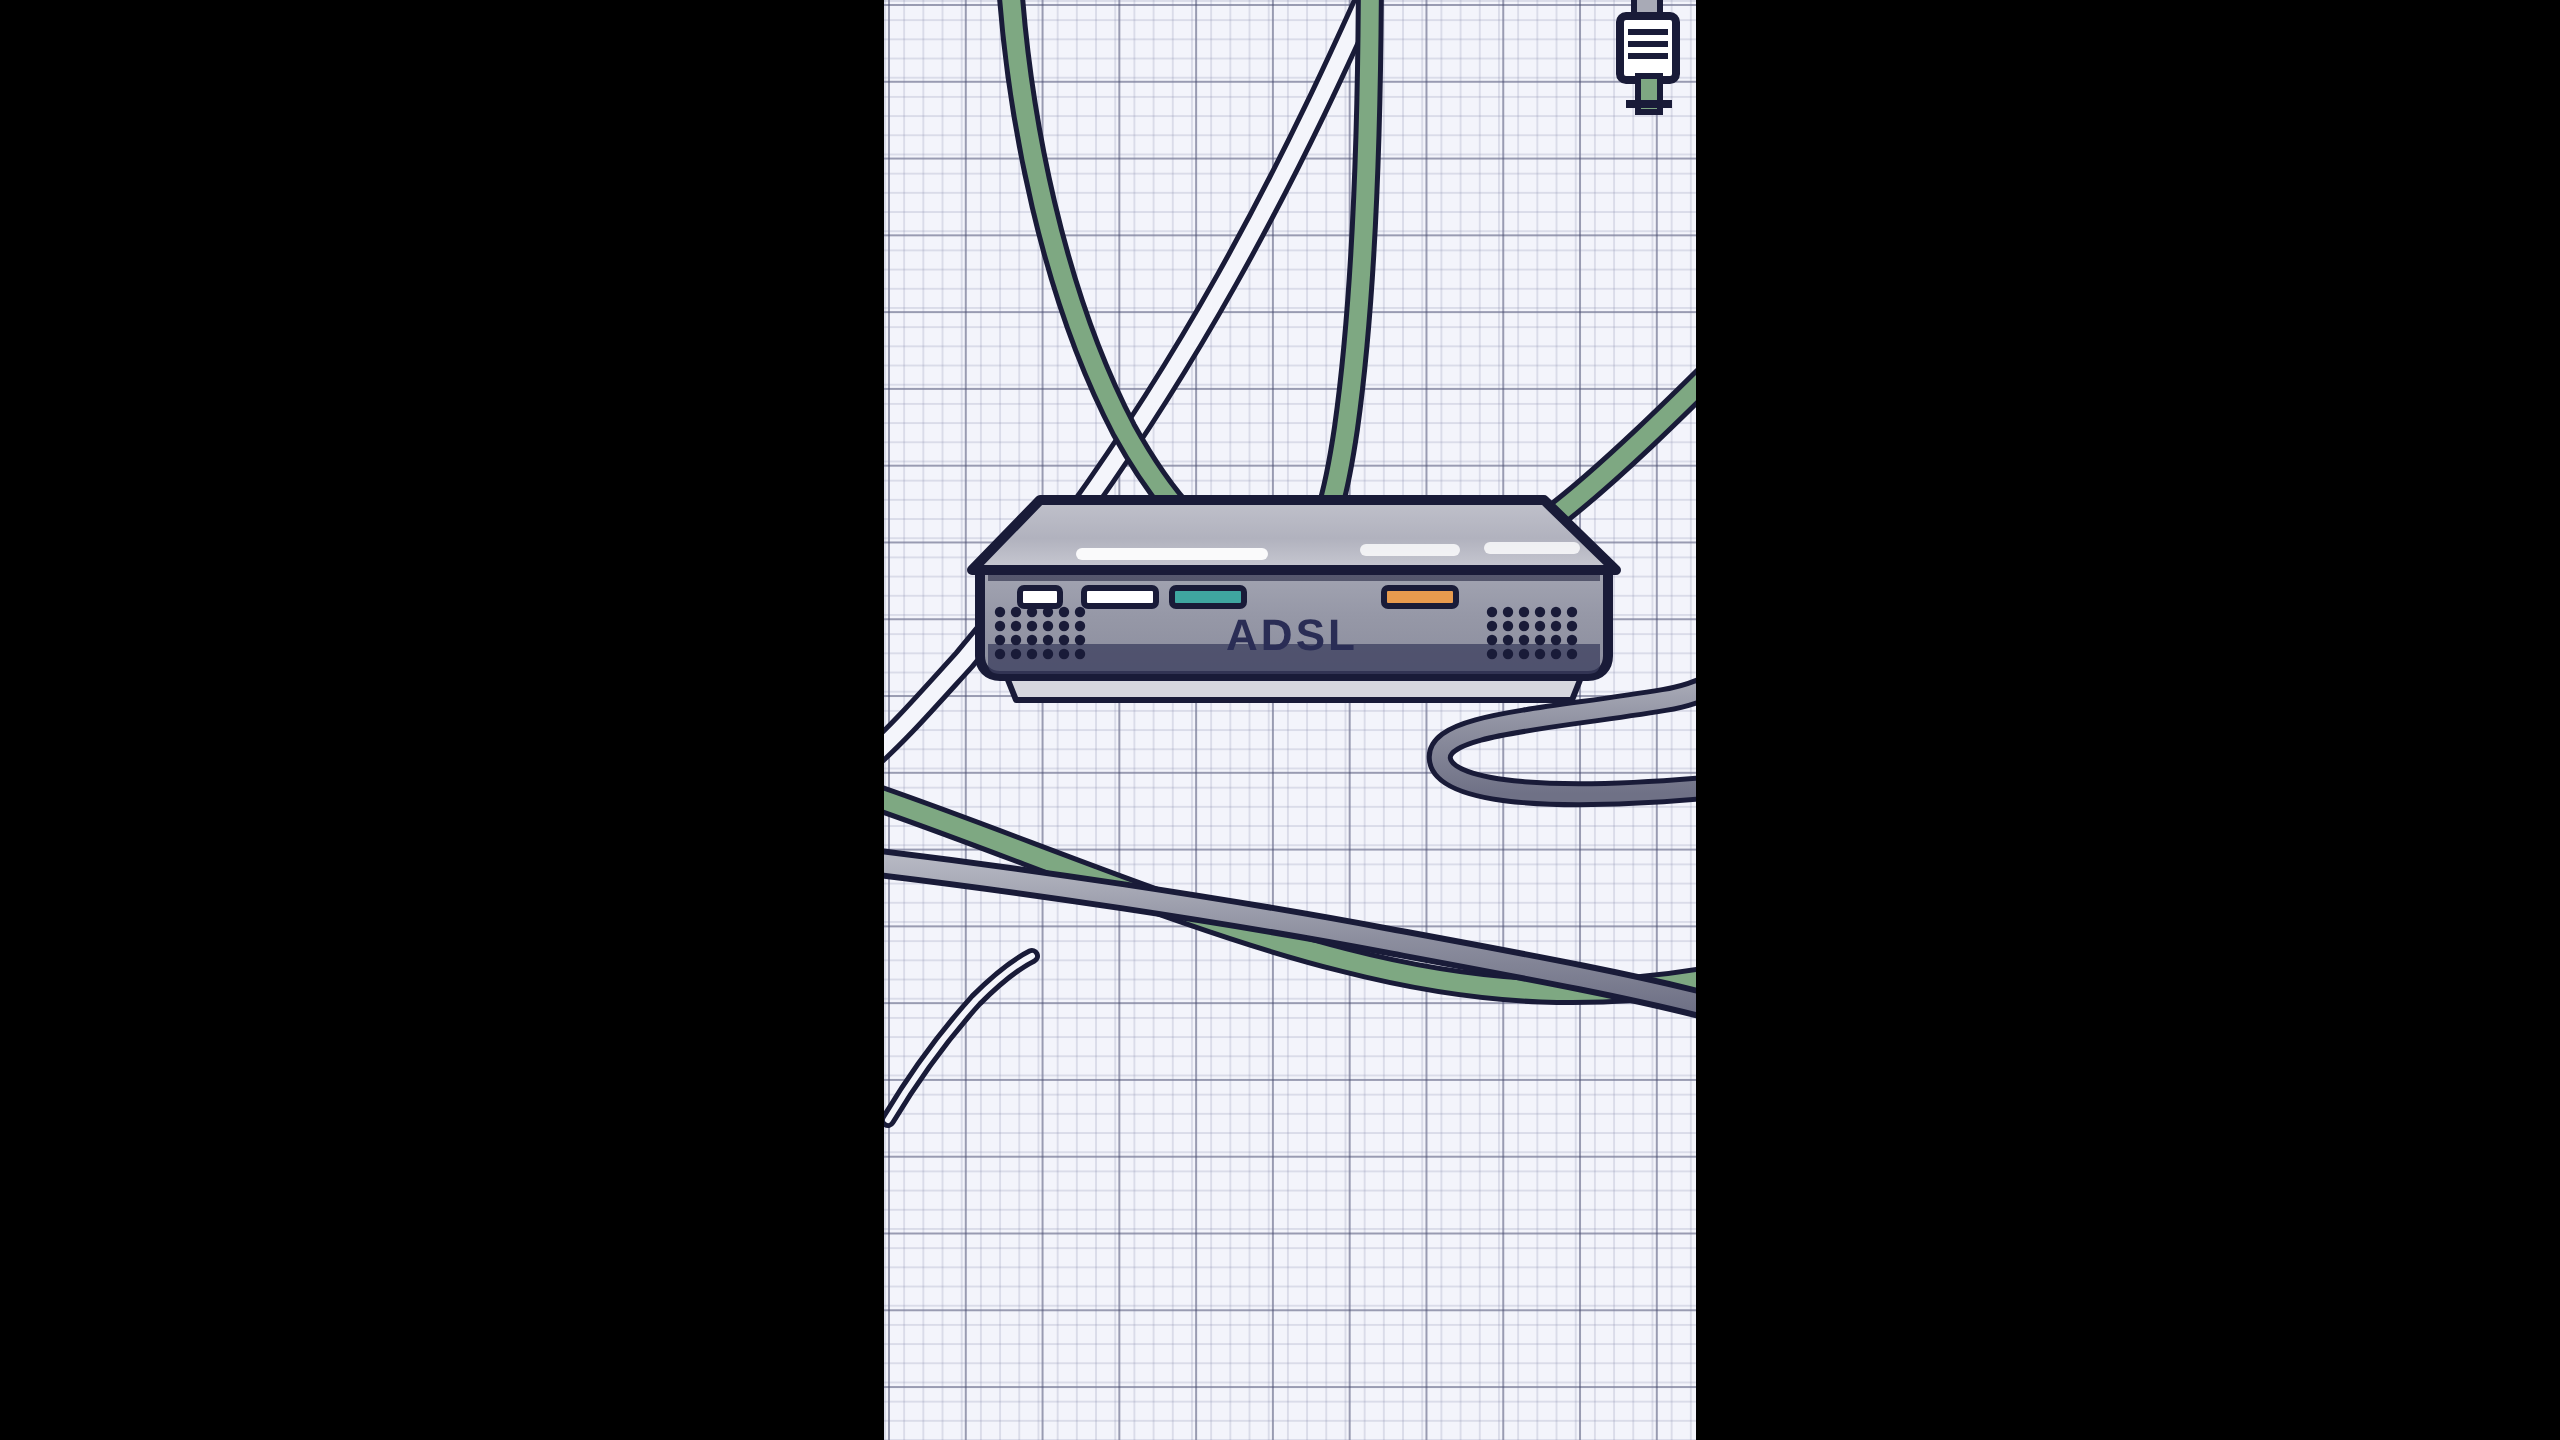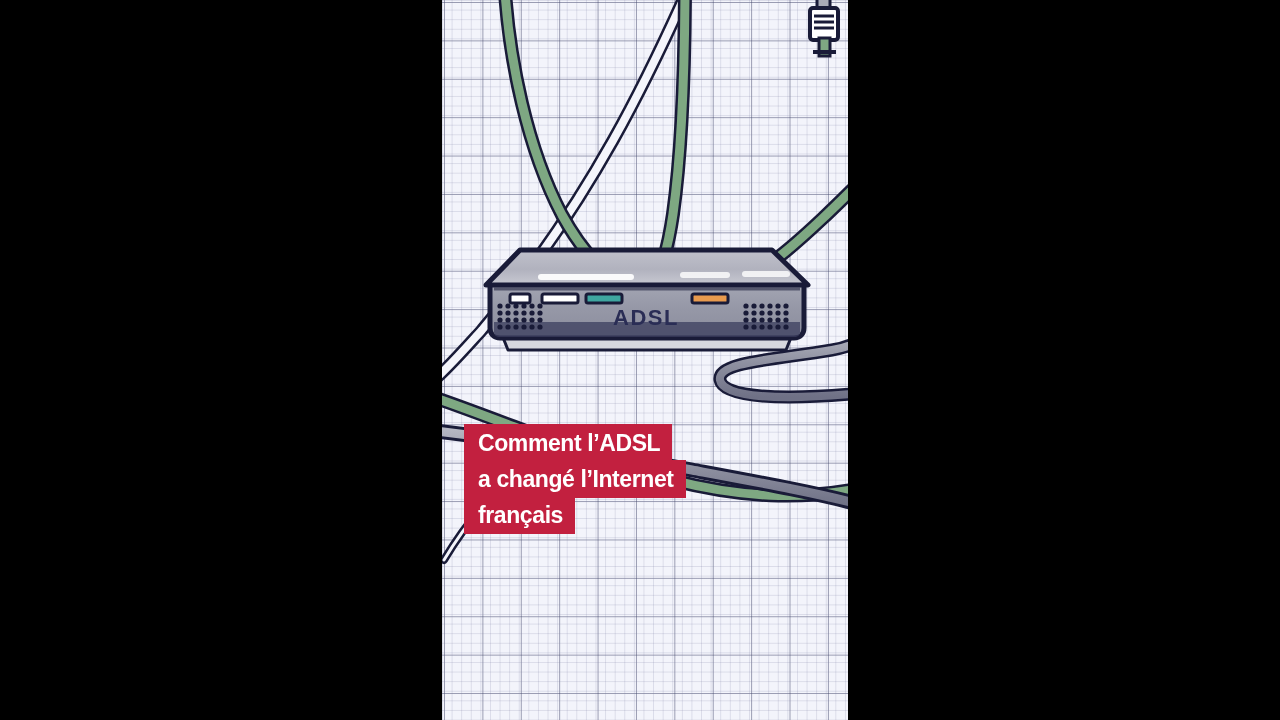--- a/index.html
+++ b/index.html
@@ -250,24 +250,19 @@
       <g>
         <rect x="375" y="-10" width="13" height="22" fill="#a8aab6" stroke="#191b38" stroke-width="3"></rect>
         <rect x="368" y="8" width="28" height="32" rx="3" fill="#ffffff" stroke="#191b38" stroke-width="4"></rect>
         <path d="M 372 16 L 392 16 M 372 22 L 392 22 M 372 28 L 392 28" stroke="#191b38" stroke-width="3"></path>
         <rect x="377" y="38" width="11" height="18" fill="#7ea882" stroke="#191b38" stroke-width="3"></rect>
         <path d="M 371 52 L 394 52" stroke="#191b38" stroke-width="4"></path>
       </g>
 
     </svg>
 
-    <div id="title-block">
-      <span class="title-line">Comment l’ADSL</span>
-      <span class="title-line">a changé l’Internet</span>
-      <span class="title-line">français</span>
-    </div>
 
   </div>
 
   <div class="letterbox left"></div>
   <div class="letterbox right"></div>
 
 </div>
 
 </body></html>

